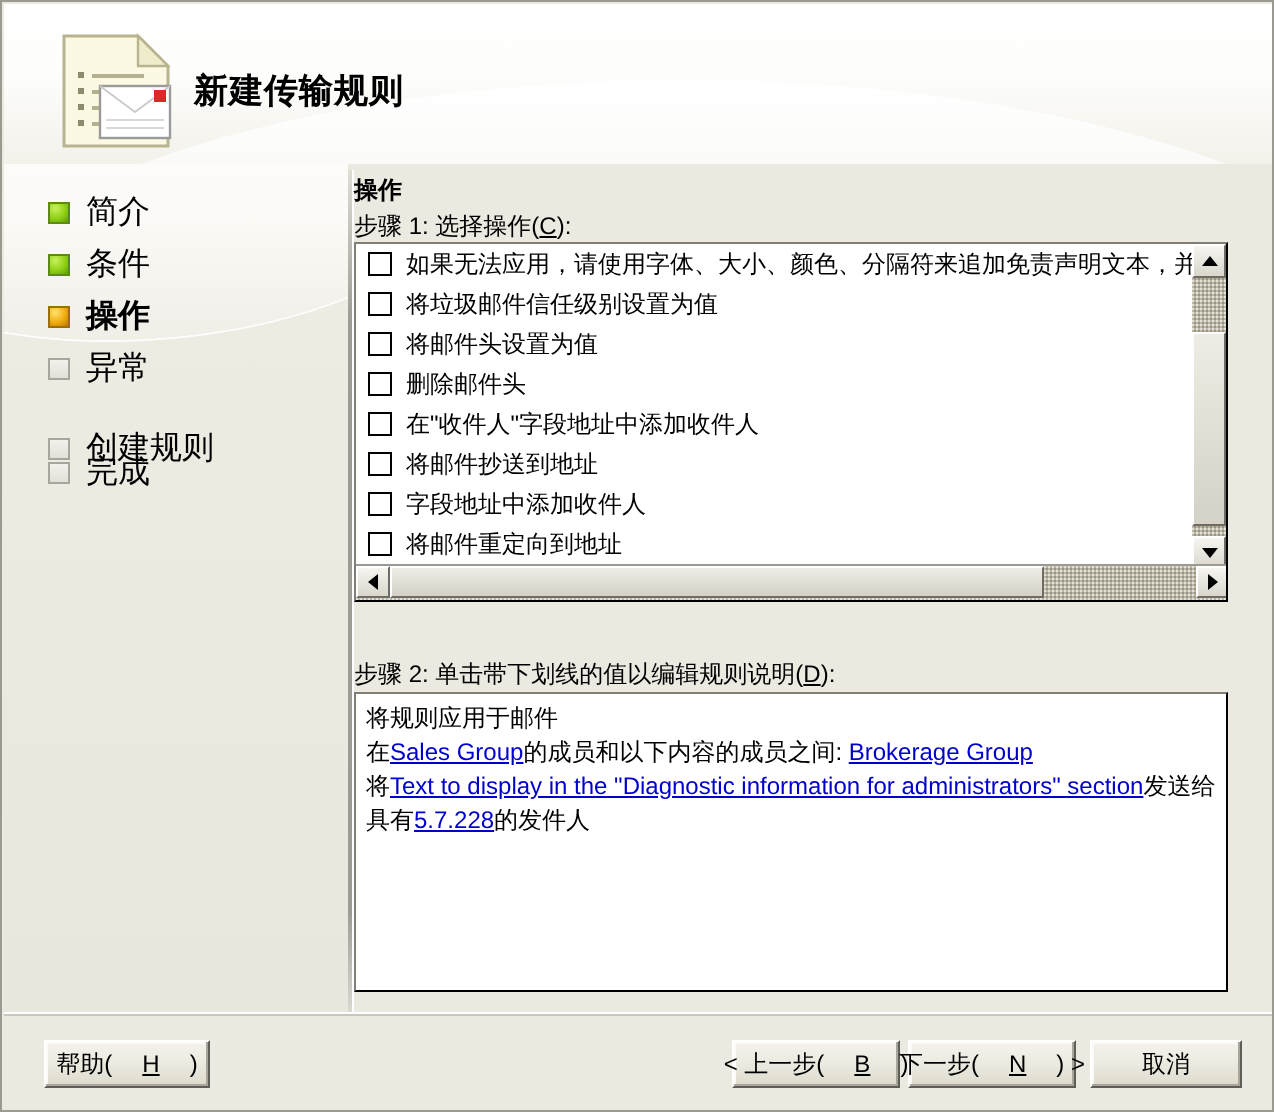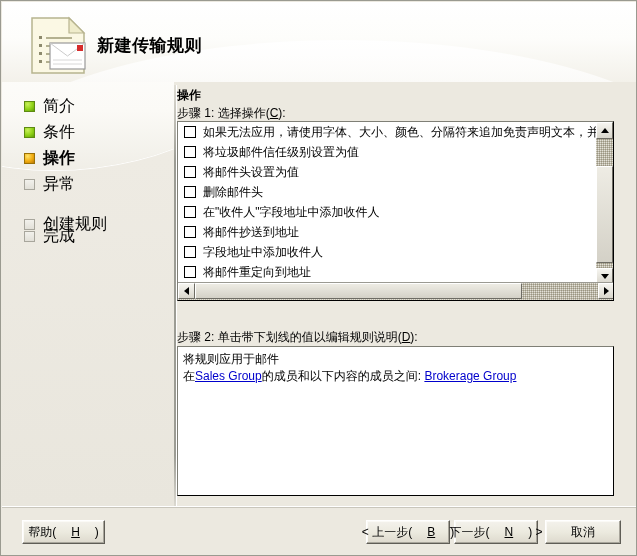--- a/index.html
+++ b/index.html
@@ -410,20 +410,21 @@
           <span class="arrow arr-right"></span>
         </div>
       </div>
     </div>
 
     <div id="step2-label"><span>步骤 2: 单击带下划线的值以编辑规则说明(</span><span class="acc">D</span><span>):</span></div>
 
     <div id="desc-box">
       <div>将规则应用于邮件</div>
       <div><span>在</span><span class="lnk">Sales Group</span><span>的成员和以下内容的成员之间: </span><span class="lnk">Brokerage Group</span></div>
+      <div><span>将</span><span class="lnk">Text to display in the "Diagnostic information for administrators" section</span><span>发送给具有</span><span class="lnk">5.7.228</span><span>的发件人</span></div>
     </div>
 
   </div>
 
   <div id="footer">
     <div id="btn-help" class="btn">
         <span>帮助(</span>
         <span class="acc">H</span>
         <span>)</span>
       </div>

